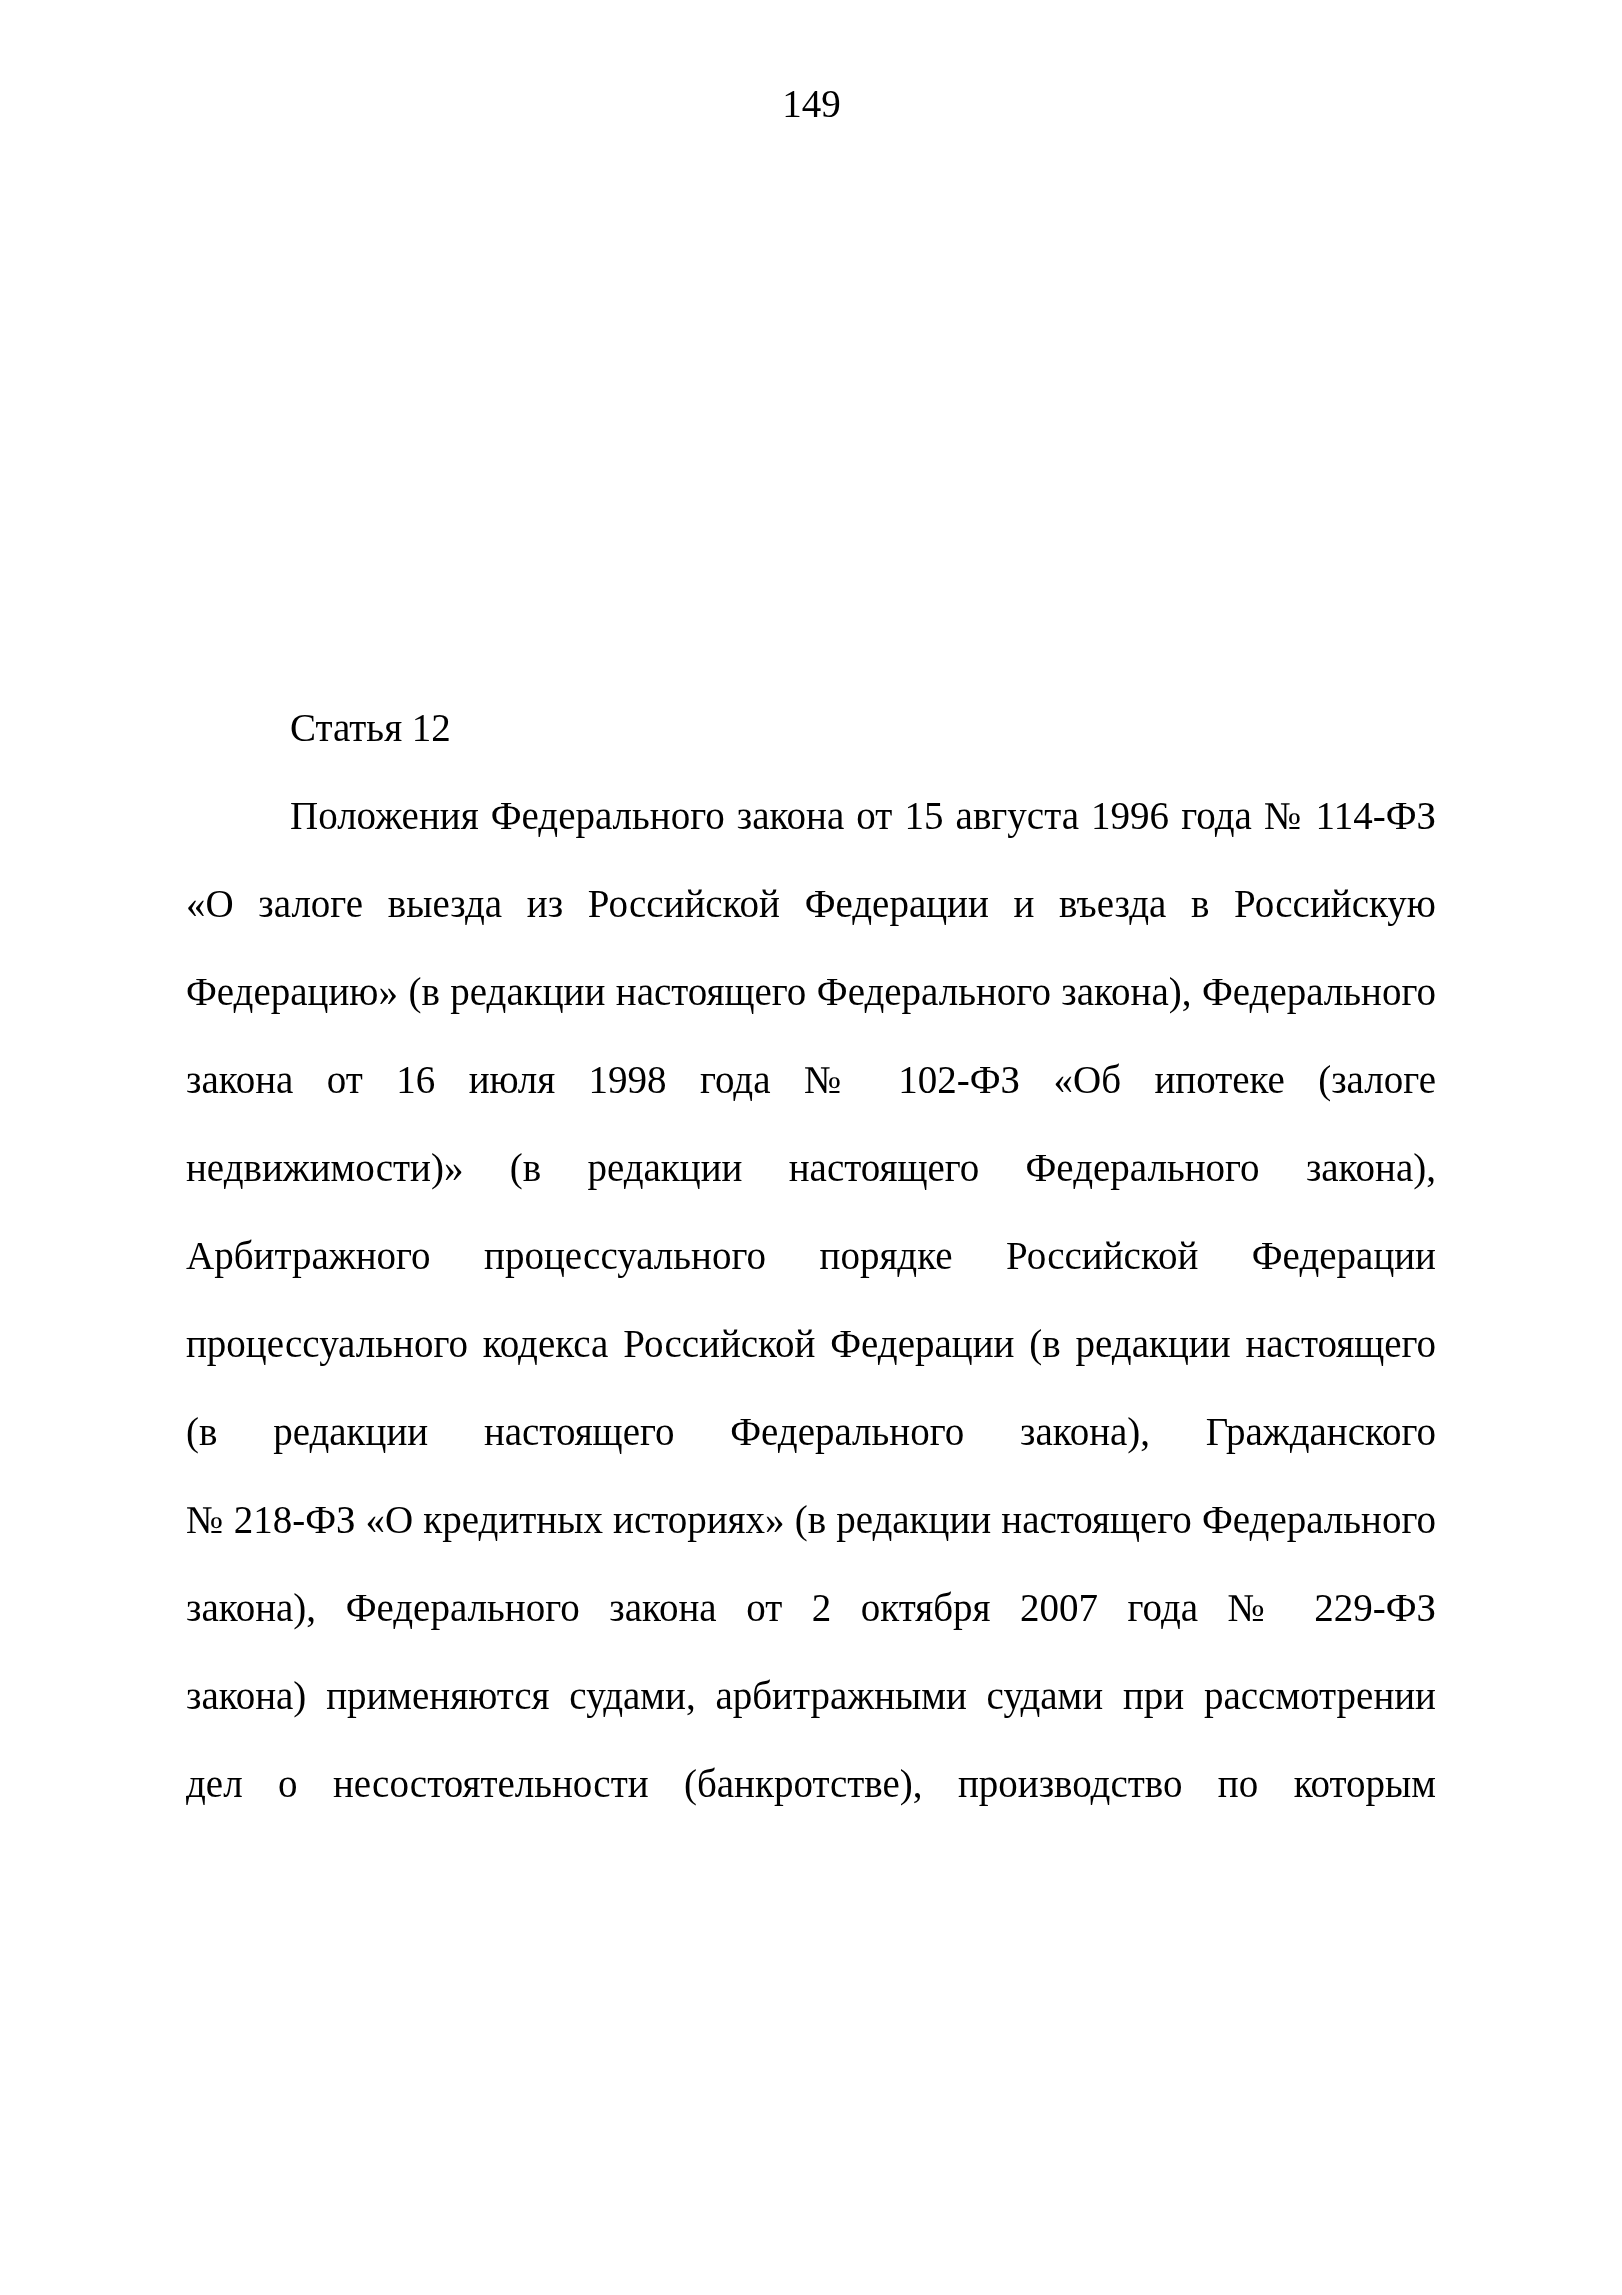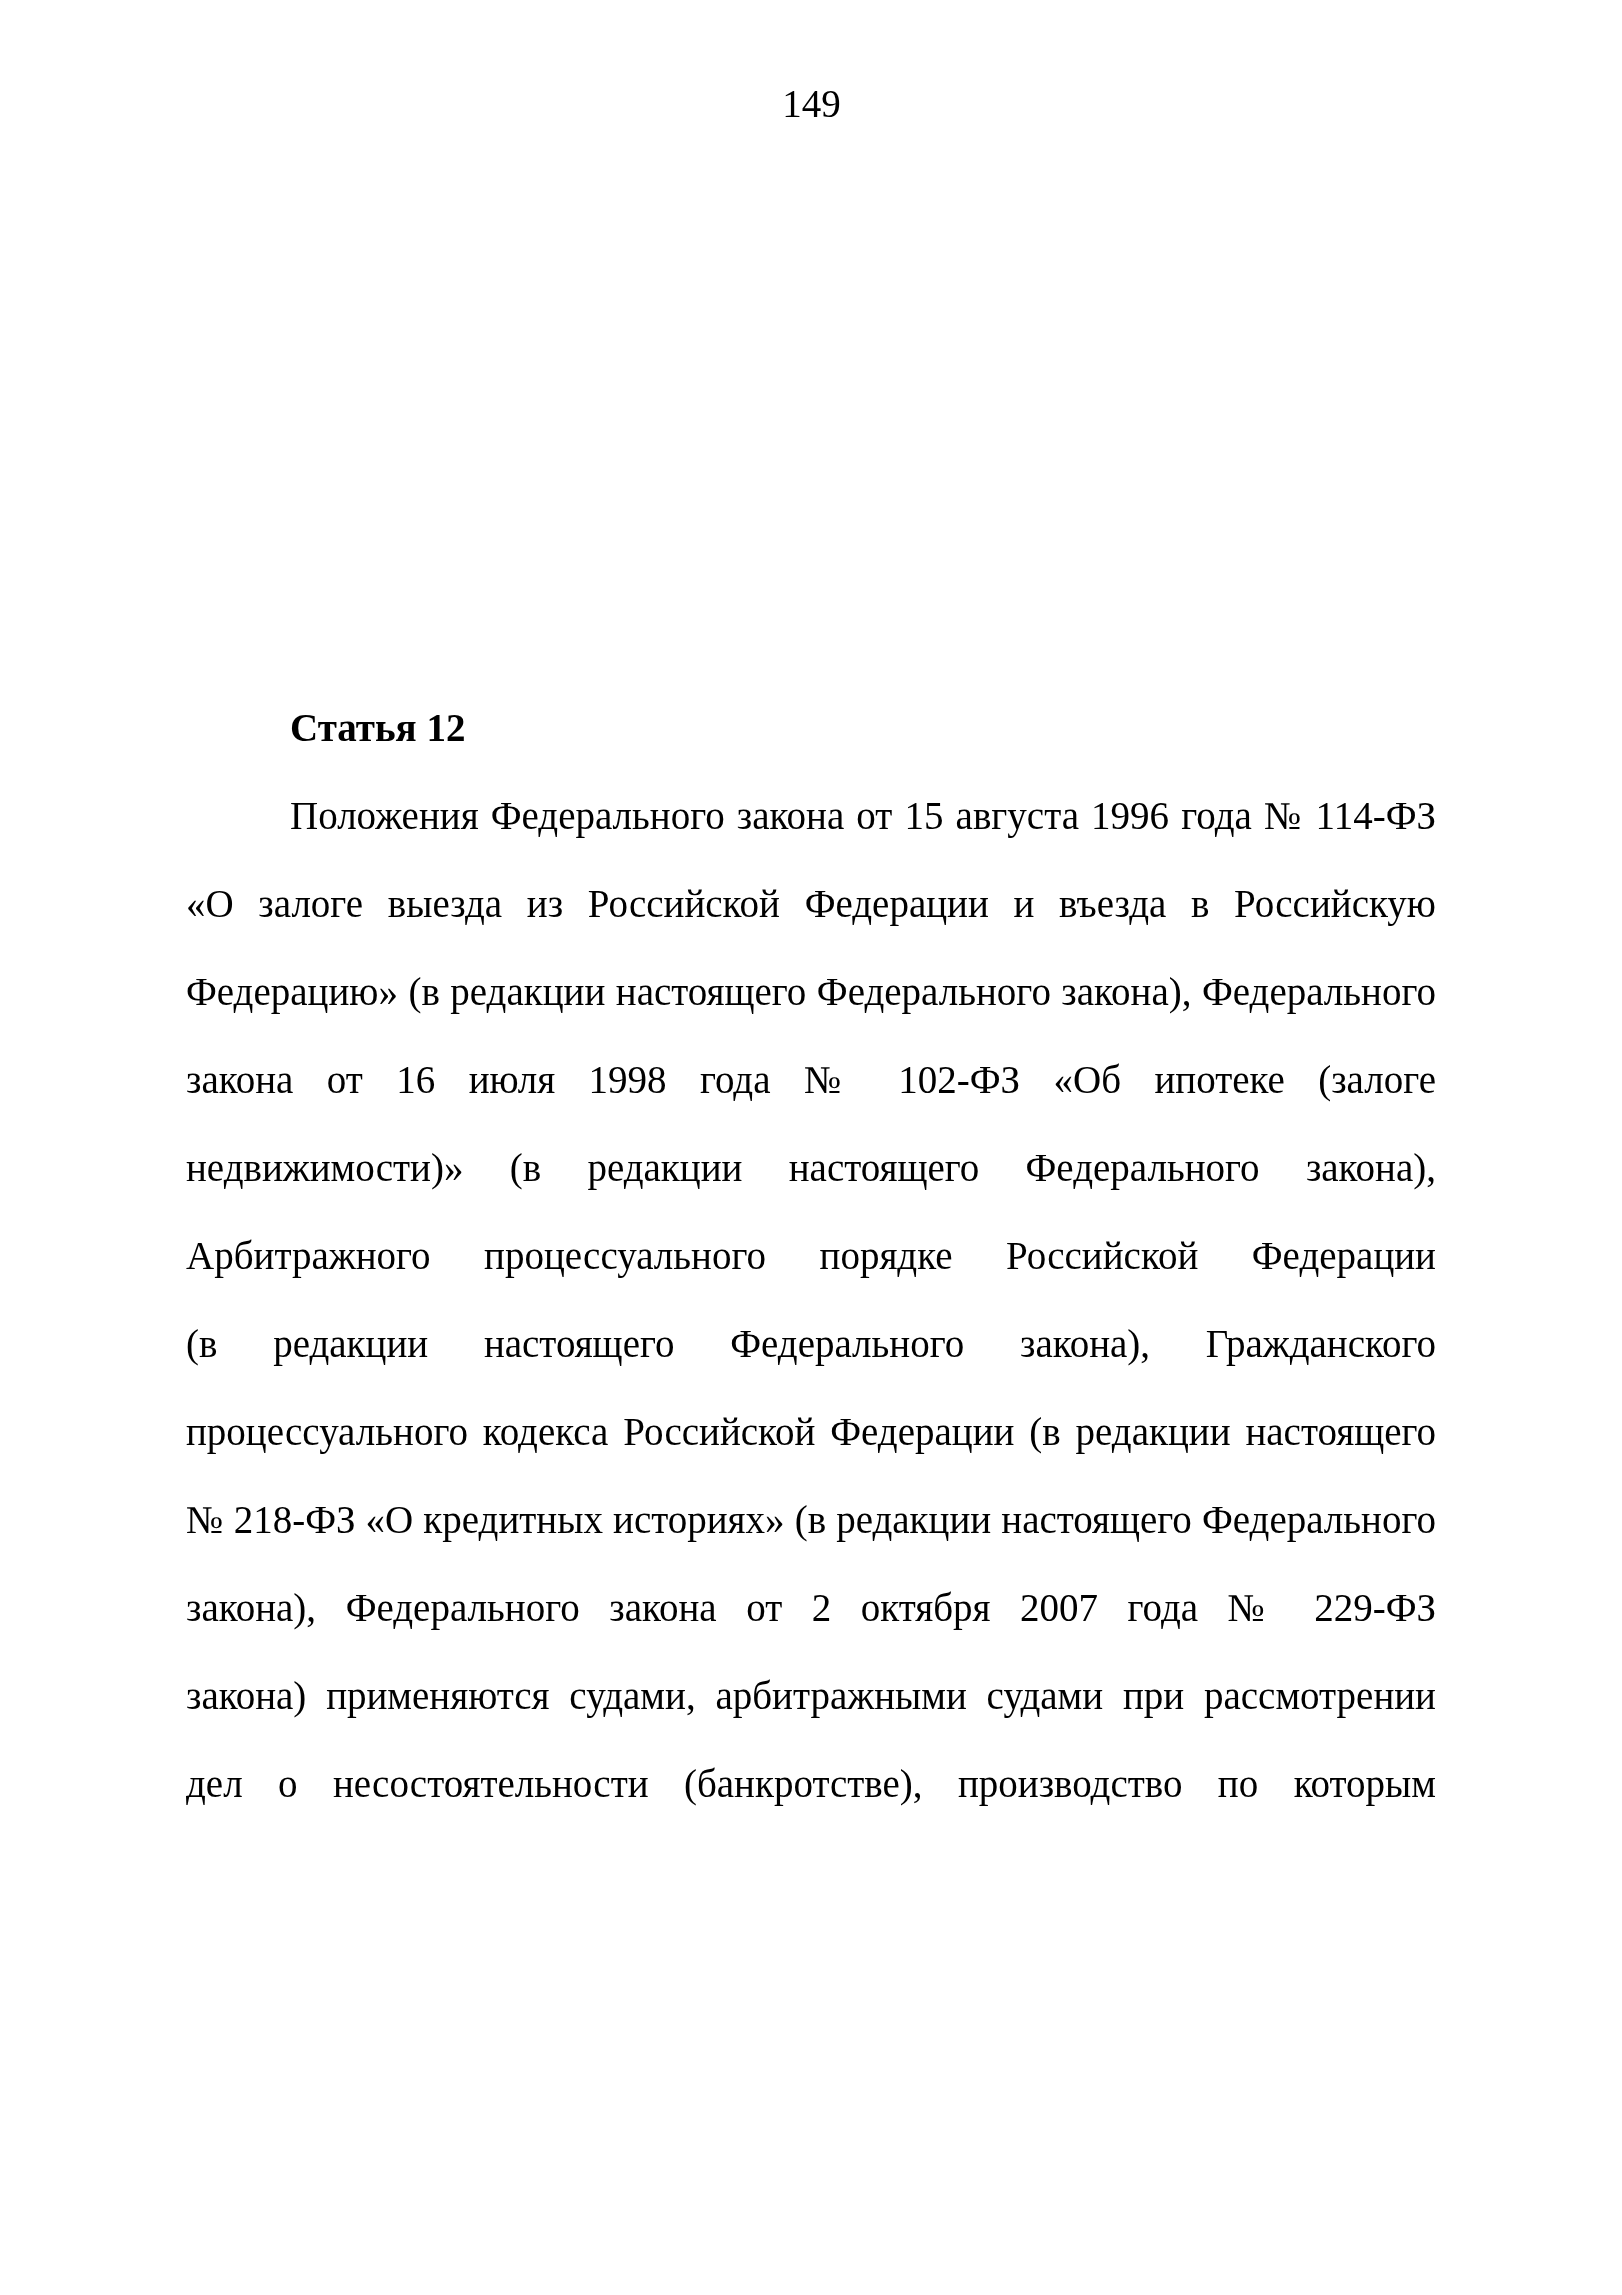--- a/index.html
+++ b/index.html
@@ -33,21 +33,21 @@
     height: 88px;
     line-height: 88px;
     font-size: 39px;
     text-align: justify;
     text-align-last: justify;
     text-justify: inter-word;
     white-space: normal;
     overflow: visible;
   }
   .heading {
-    font-weight: 700;
+    font-weight: 400;
     text-align: center;
     text-align-last: left;
   }
   .indent {
     padding-left: 104px;
   }
 </style>
 </head>
 <body>
 
@@ -58,22 +58,22 @@
   <div class="content">
 
     <div class="line heading indent">Статья 12</div>
 
     <div class="line indent">Положения Федерального закона от 15 августа 1996 года № 114-ФЗ</div>
     <div class="line">«О залоге выезда из Российской Федерации и въезда в Российскую</div>
     <div class="line">Федерацию» (в редакции настоящего Федерального закона), Федерального</div>
     <div class="line">закона от 16 июля 1998 года № 102-ФЗ «Об ипотеке (залоге</div>
     <div class="line">недвижимости)» (в редакции настоящего Федерального закона),</div>
     <div class="line">Арбитражного процессуального порядке Российской Федерации</div>
+    <div class="line">процессуального кодекса Российской Федерации (в редакции настоящего</div>
     <div class="line">(в редакции настоящего Федерального закона), Гражданского</div>
-    <div class="line">процессуального кодекса Российской Федерации (в редакции настоящего</div>
     <div class="line">№&nbsp;218-ФЗ «О кредитных историях» (в редакции настоящего Федерального</div>
     <div class="line">закона), Федерального закона от 2 октября 2007 года №&nbsp;229-ФЗ</div>
     <div class="line">закона) применяются судами, арбитражными судами при рассмотрении</div>
     <div class="line">дел о несостоятельности (банкротстве), производство по которым</div>
 
   </div>
 </div>
 
 
 </body></html>

